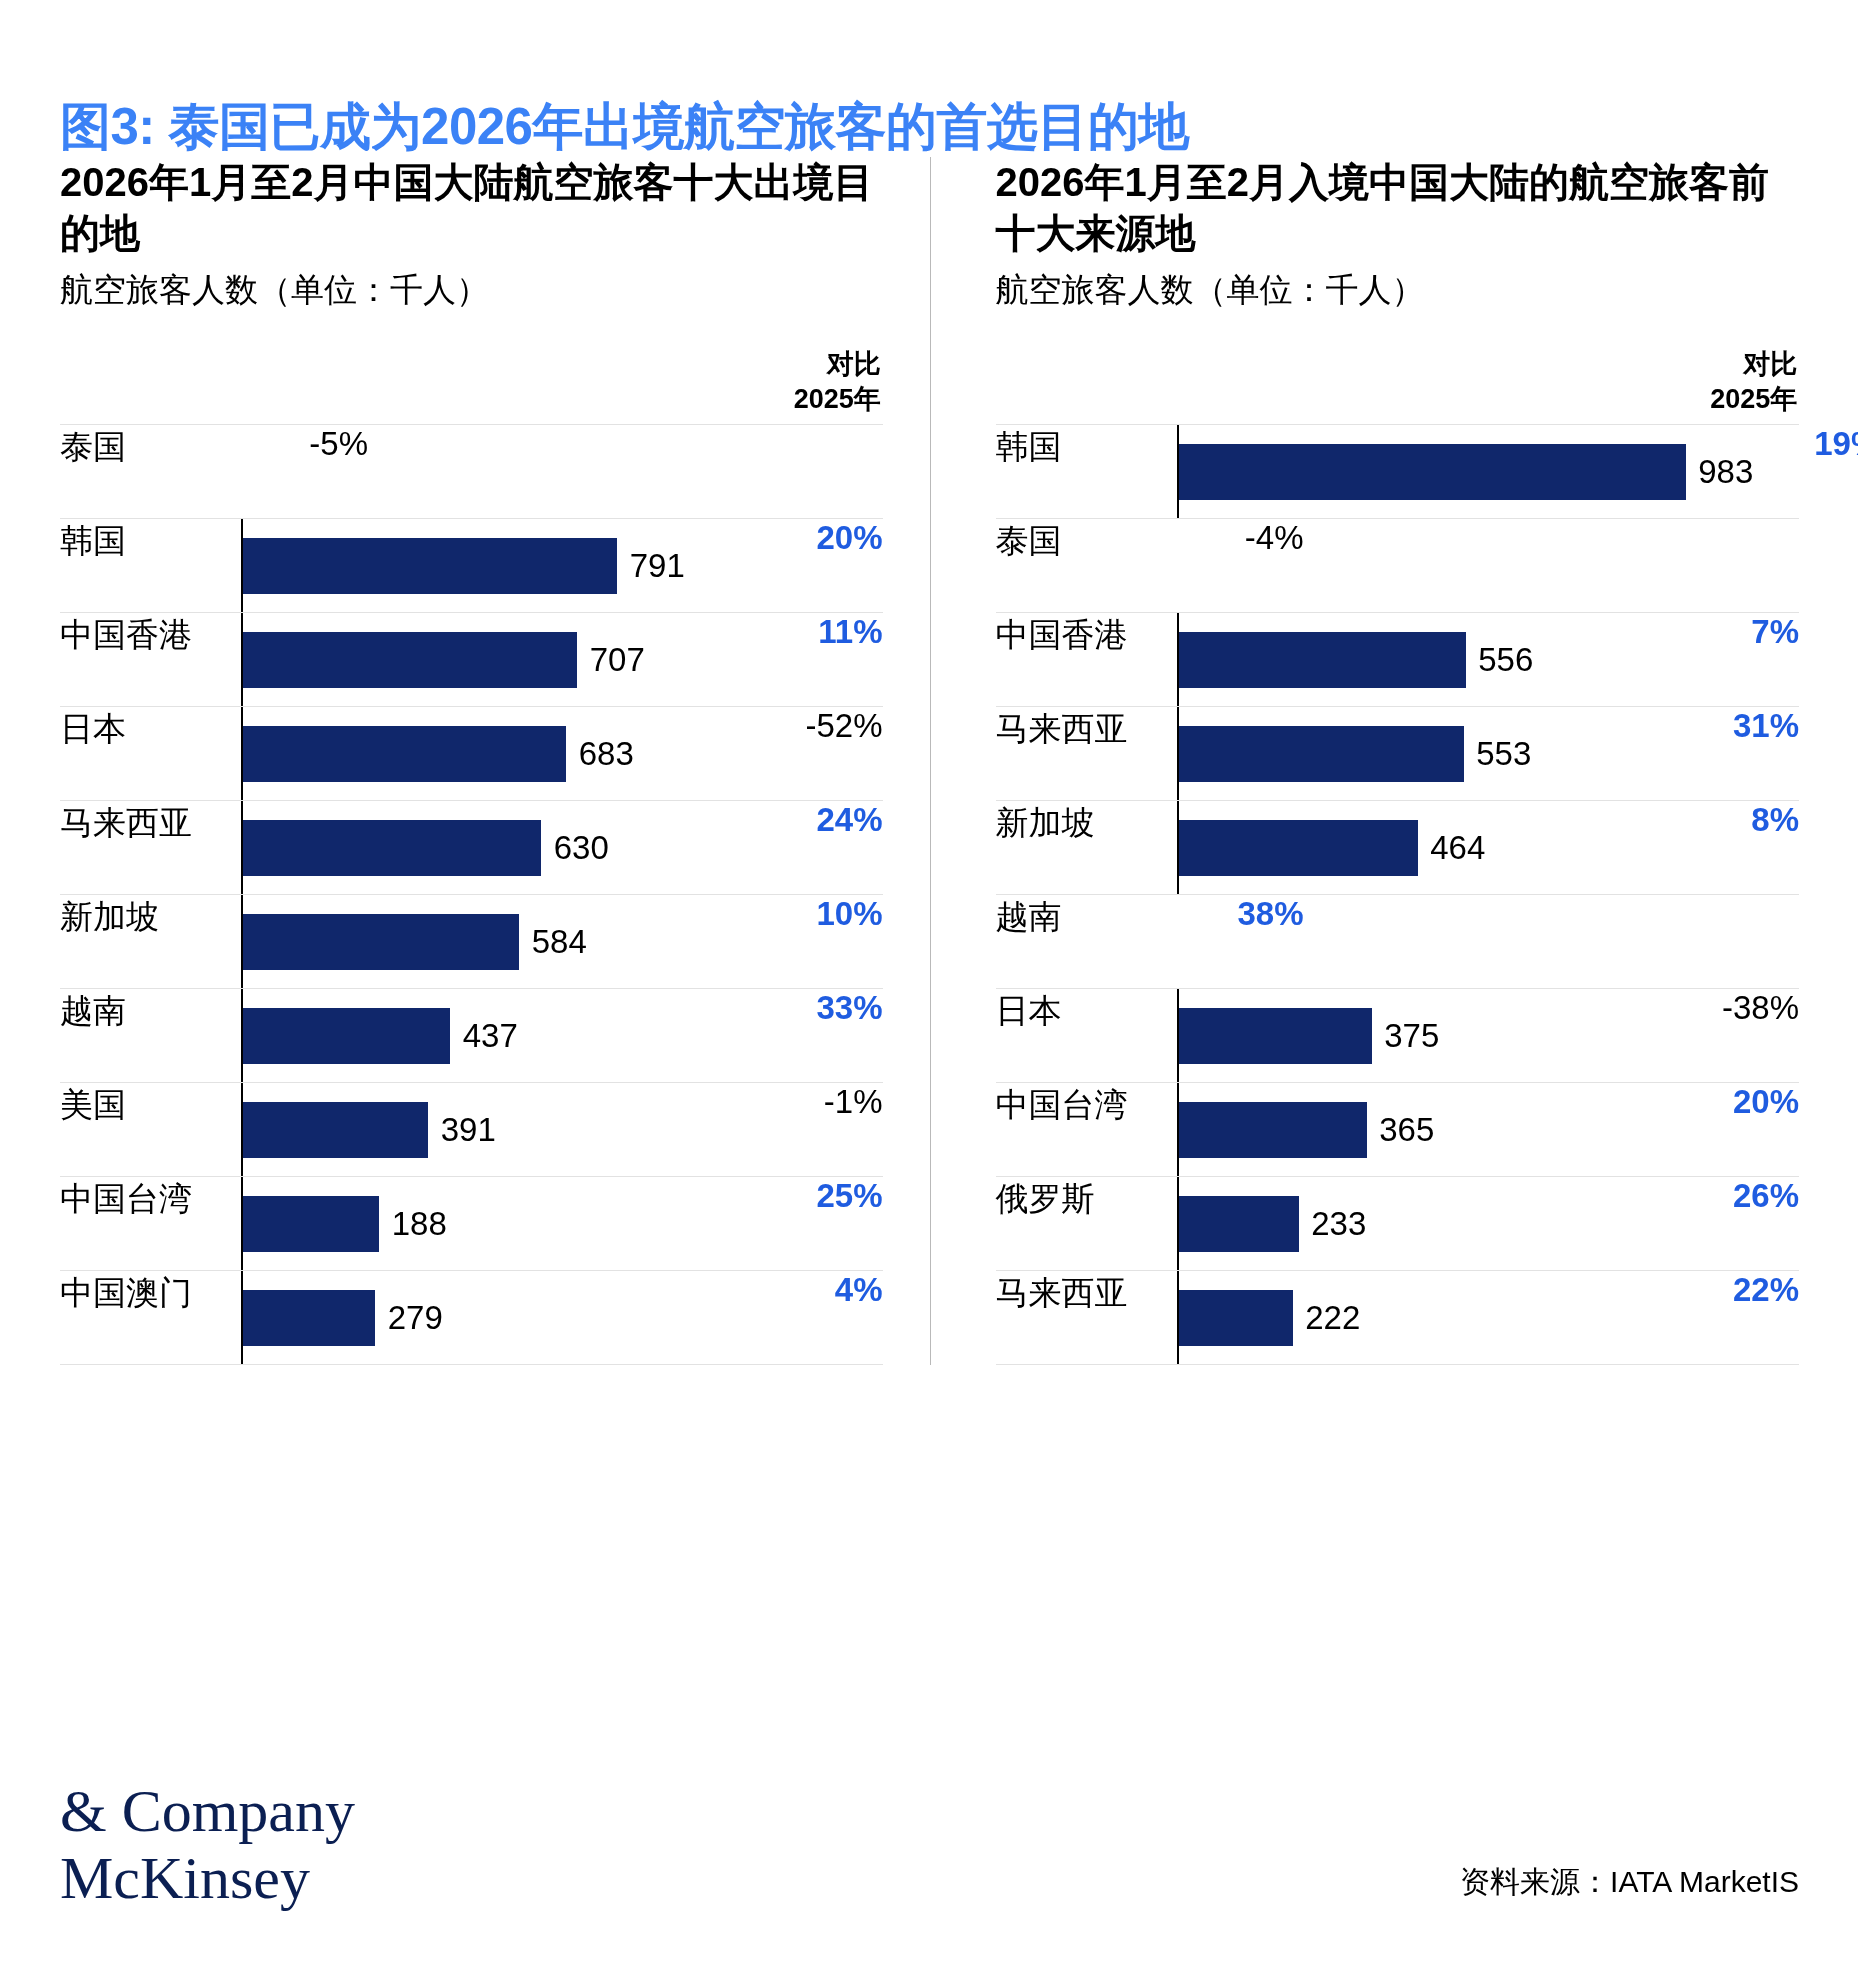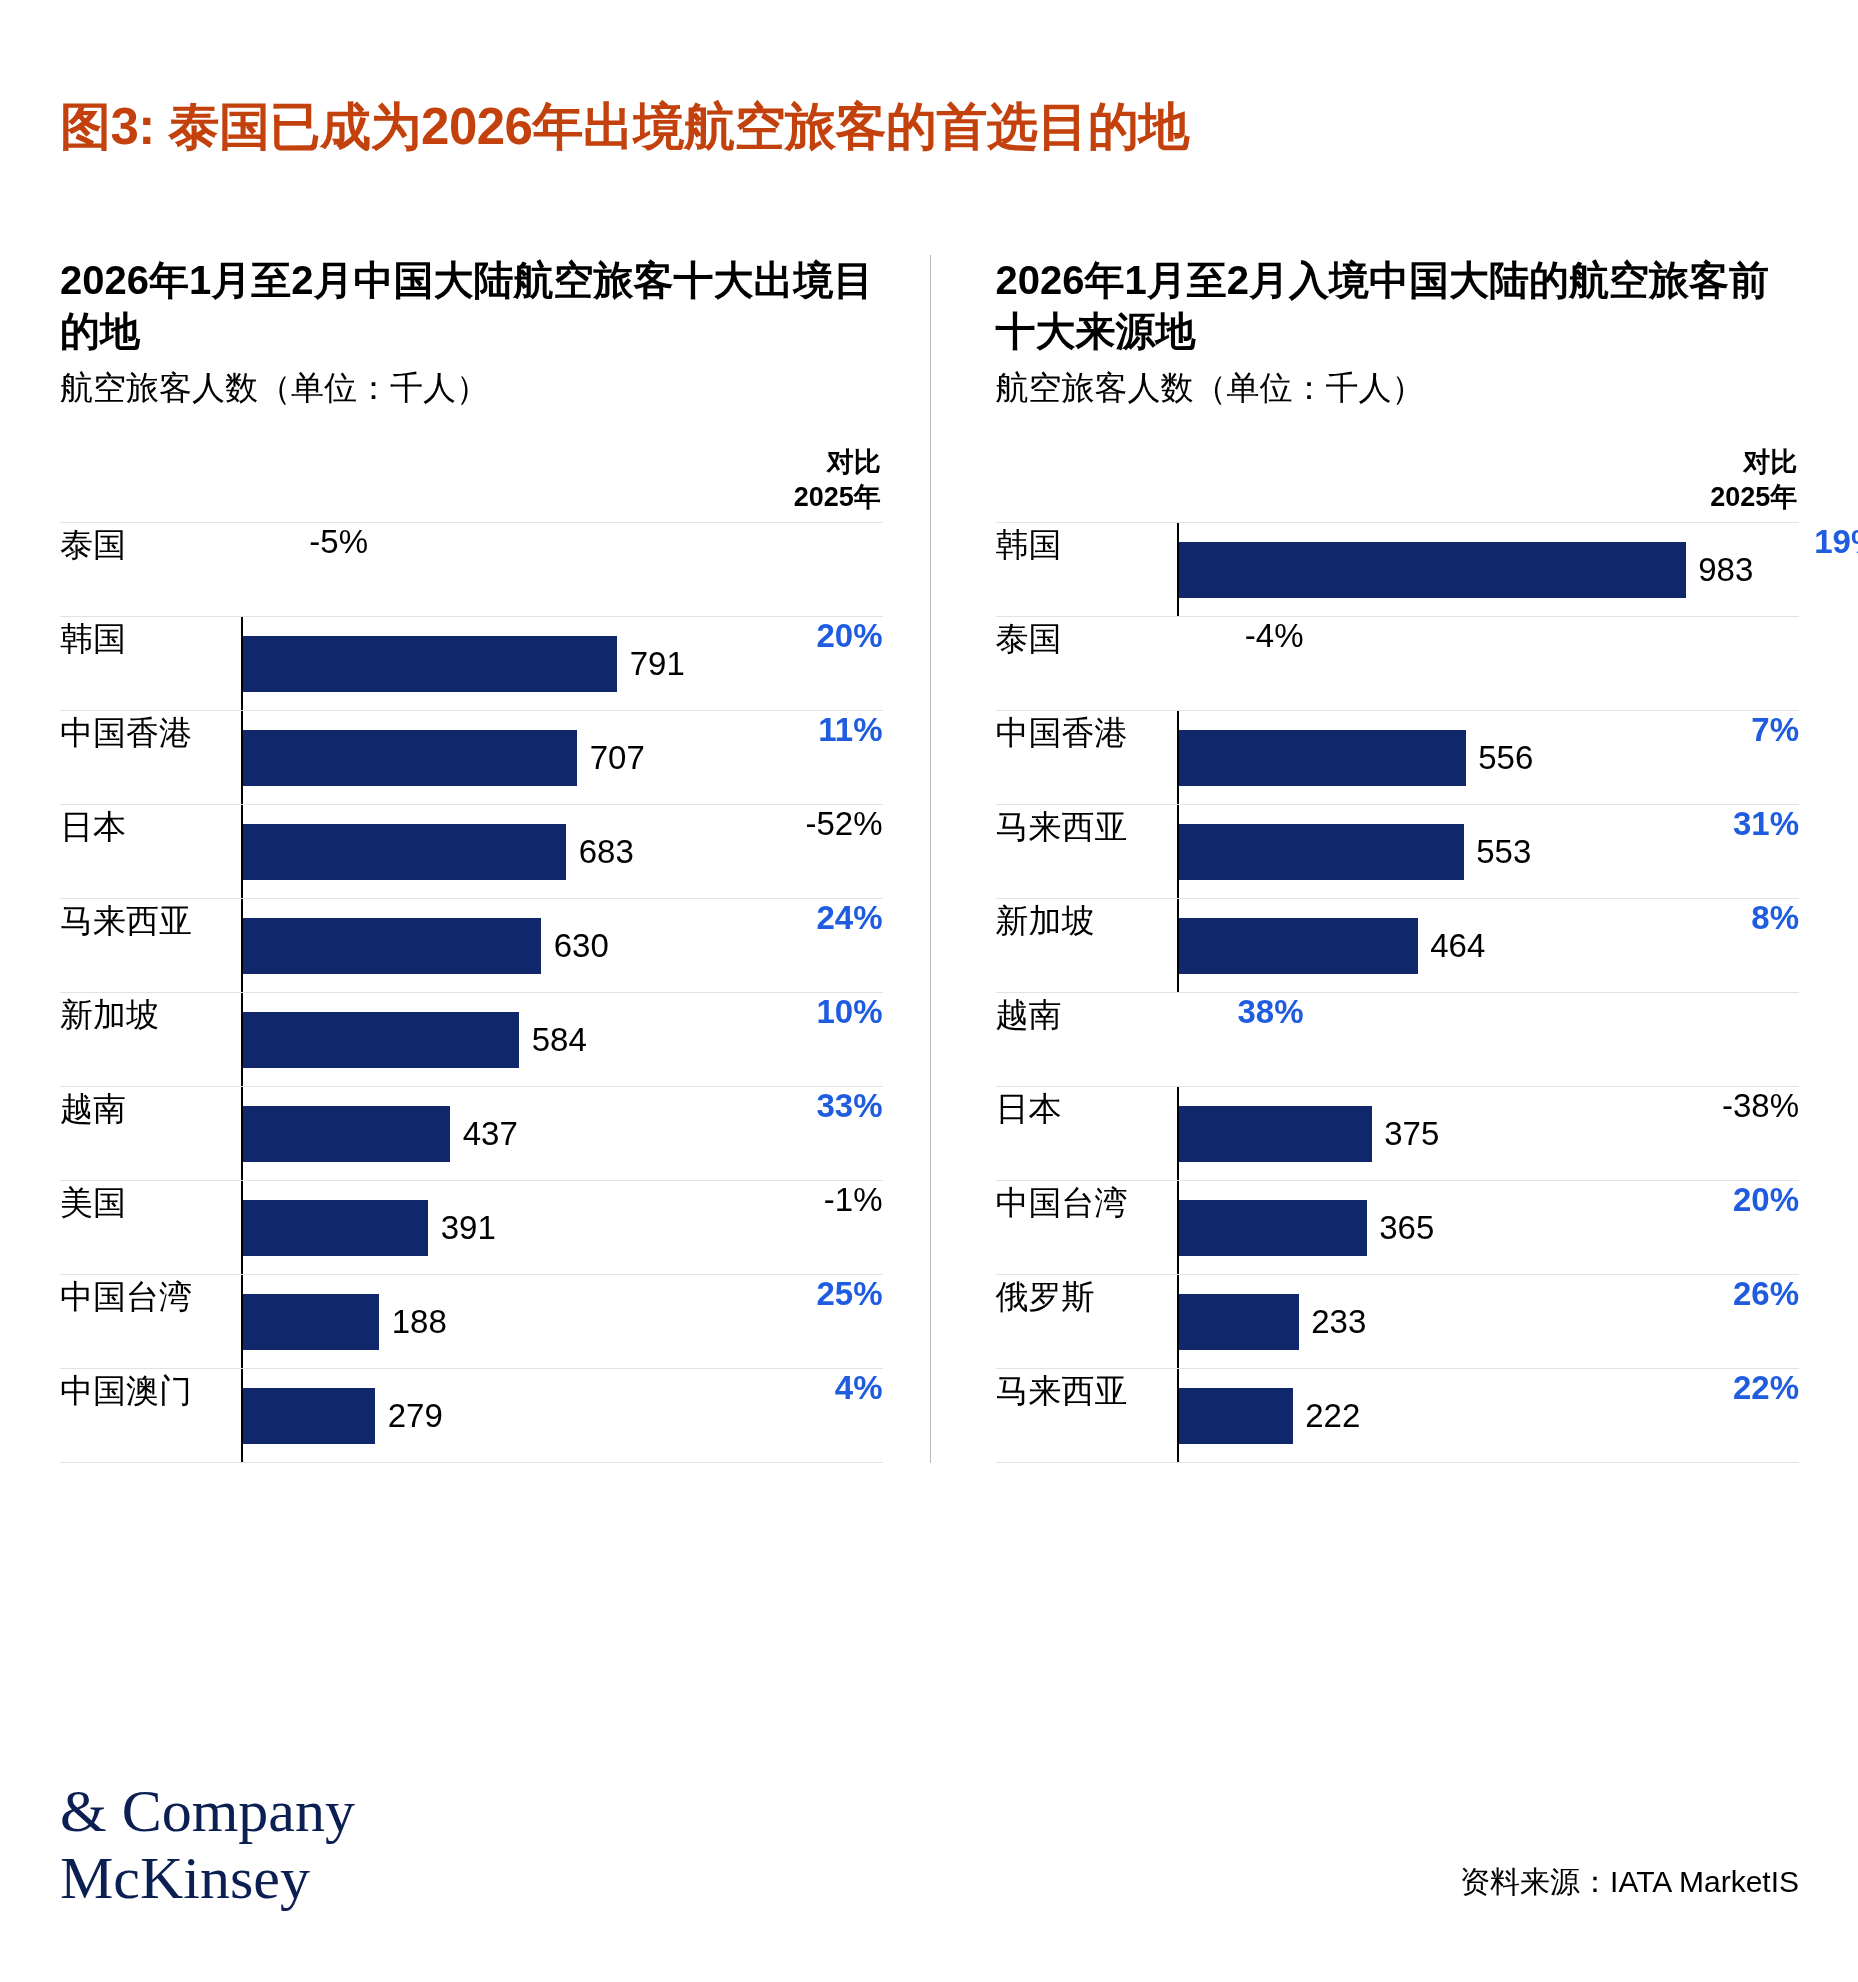--- a/index.html
+++ b/index.html
@@ -20,25 +20,24 @@
     height: 1983px;
     box-sizing: border-box;
     padding: 0 60px;
   }
   .fig-title {
     font-size: 51px;
     font-weight: bold;
     letter-spacing: -0.5px;
     padding-top: 98px;
     line-height: 1.15;
-    color: #c2410c;
+    color: #3b82f6;
   }
   .panels {
     display: flex;
-    margin-top: 98px;
     position: relative;
   }
   .panel {
     width: 50%;
     box-sizing: border-box;
     position: relative;
   }
   .panel.left {
     padding-right: 47px;
   }

